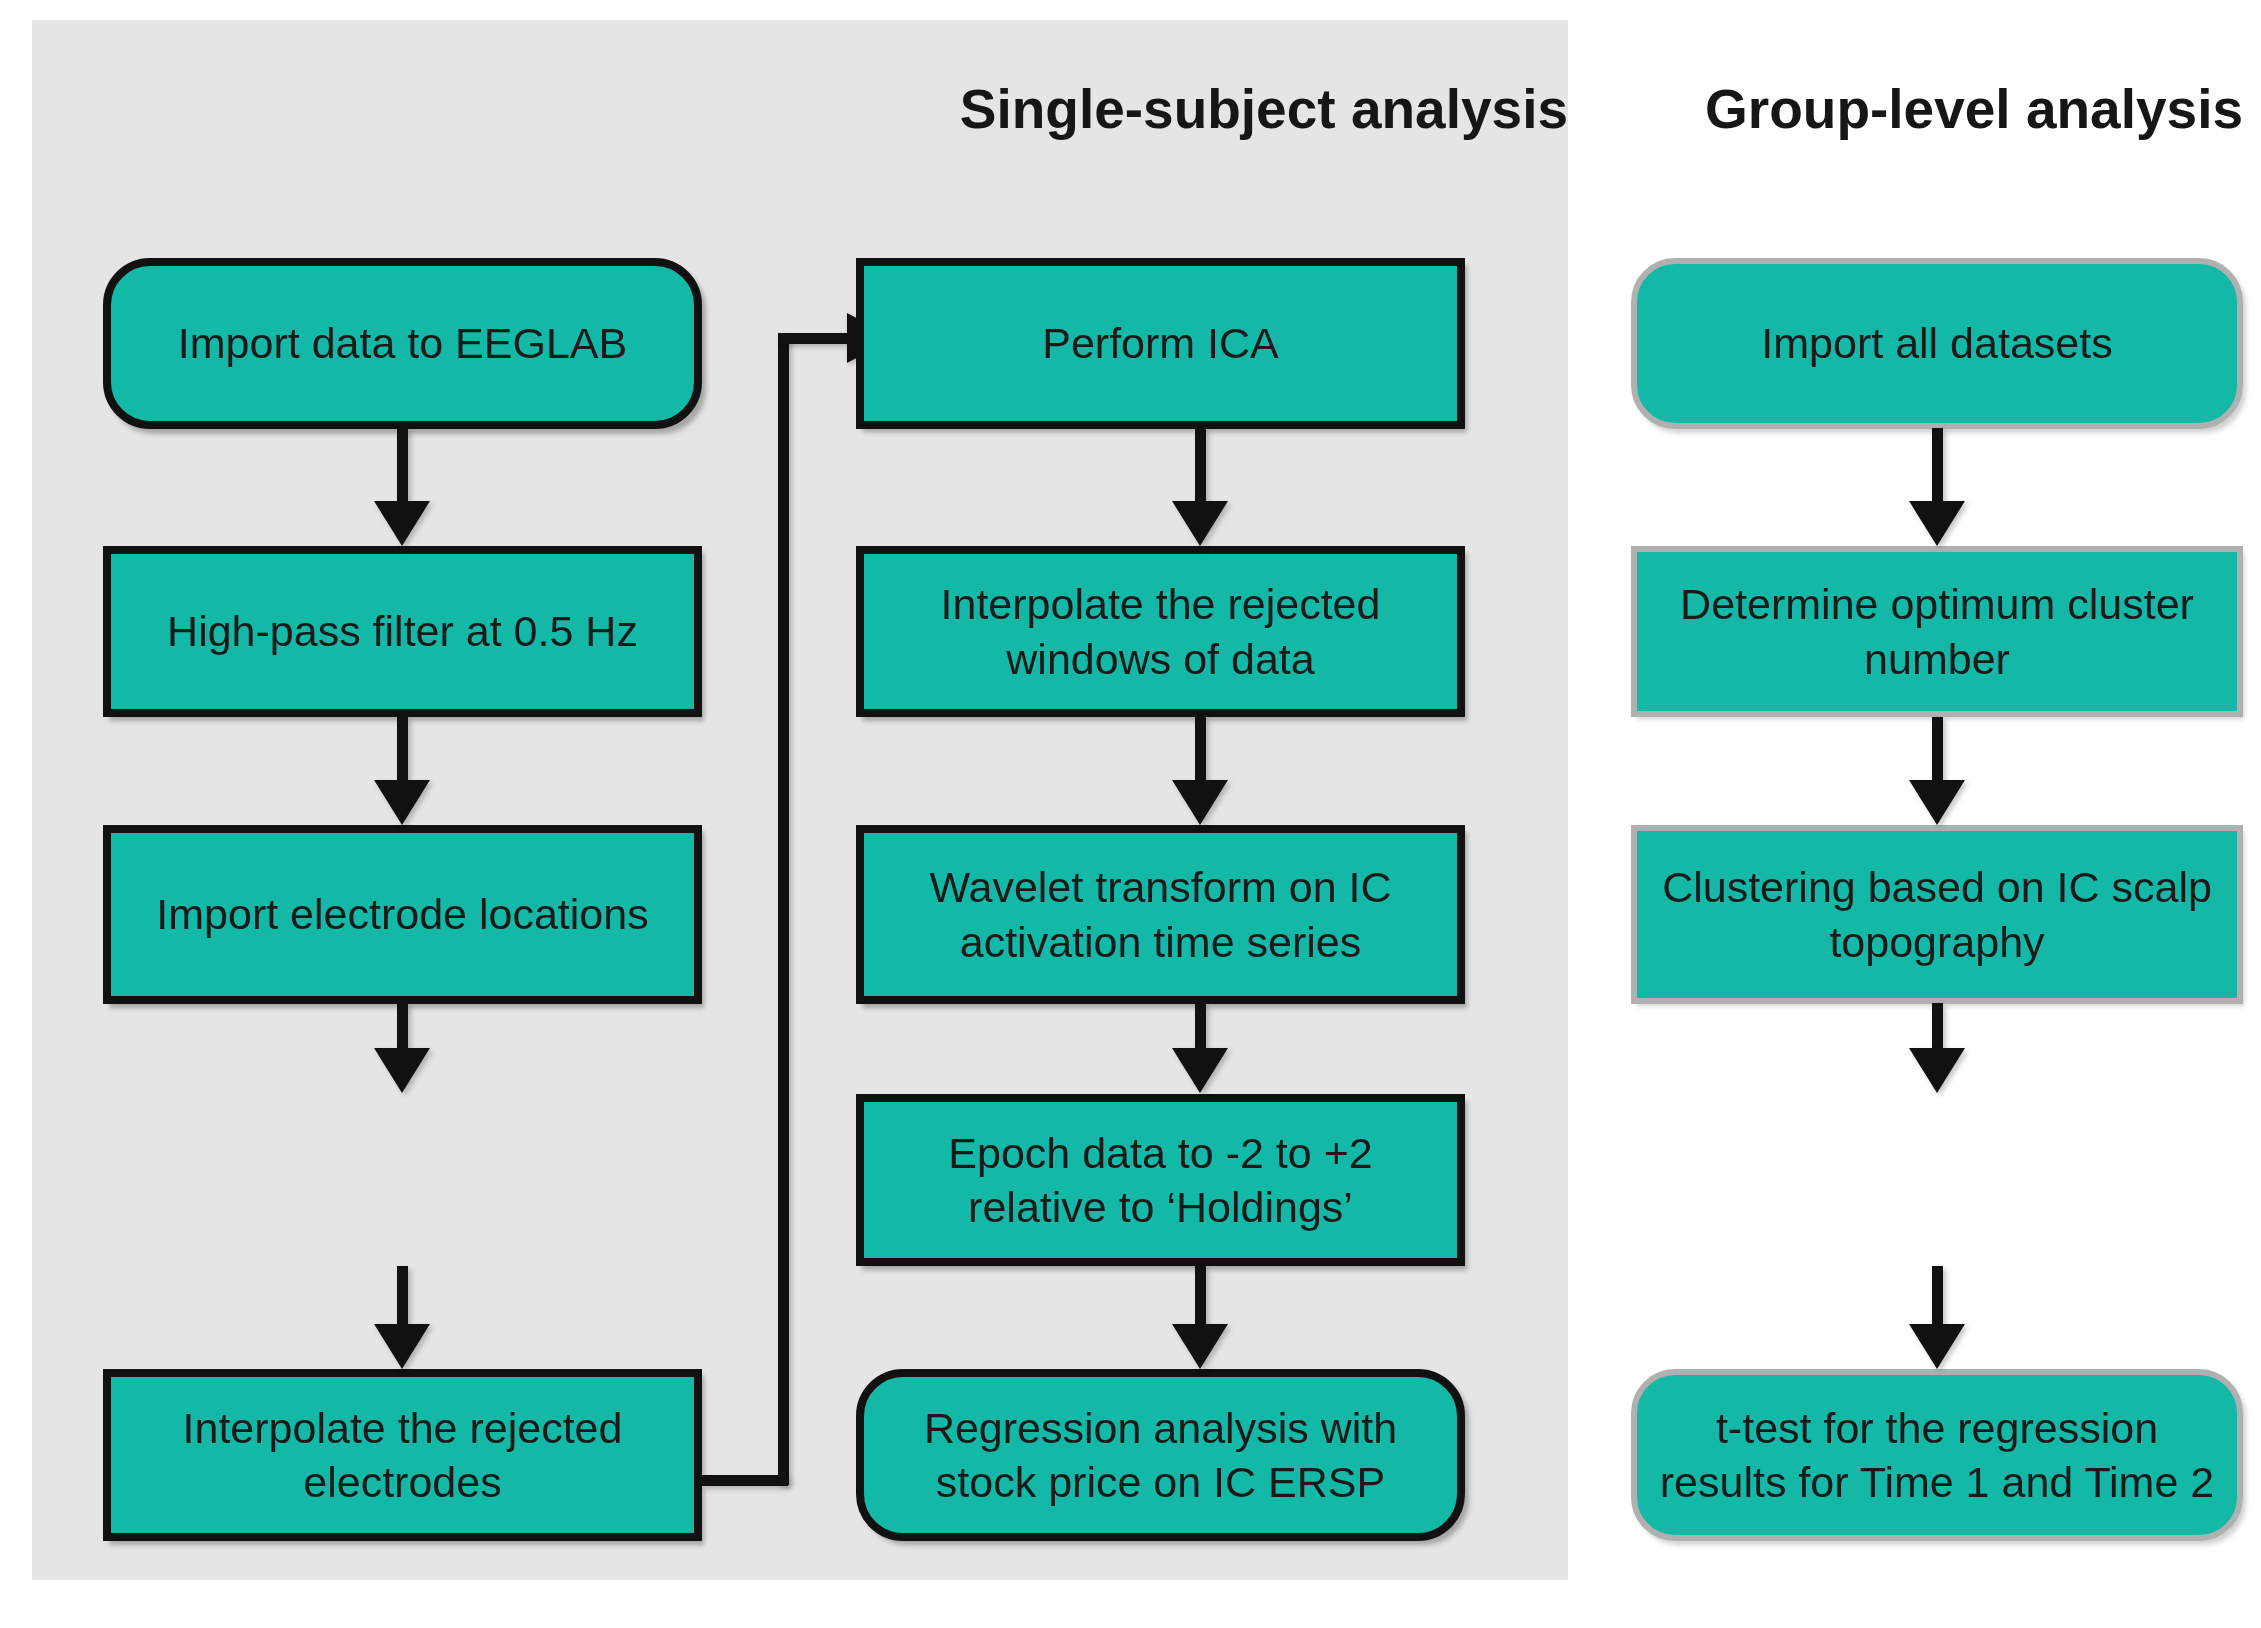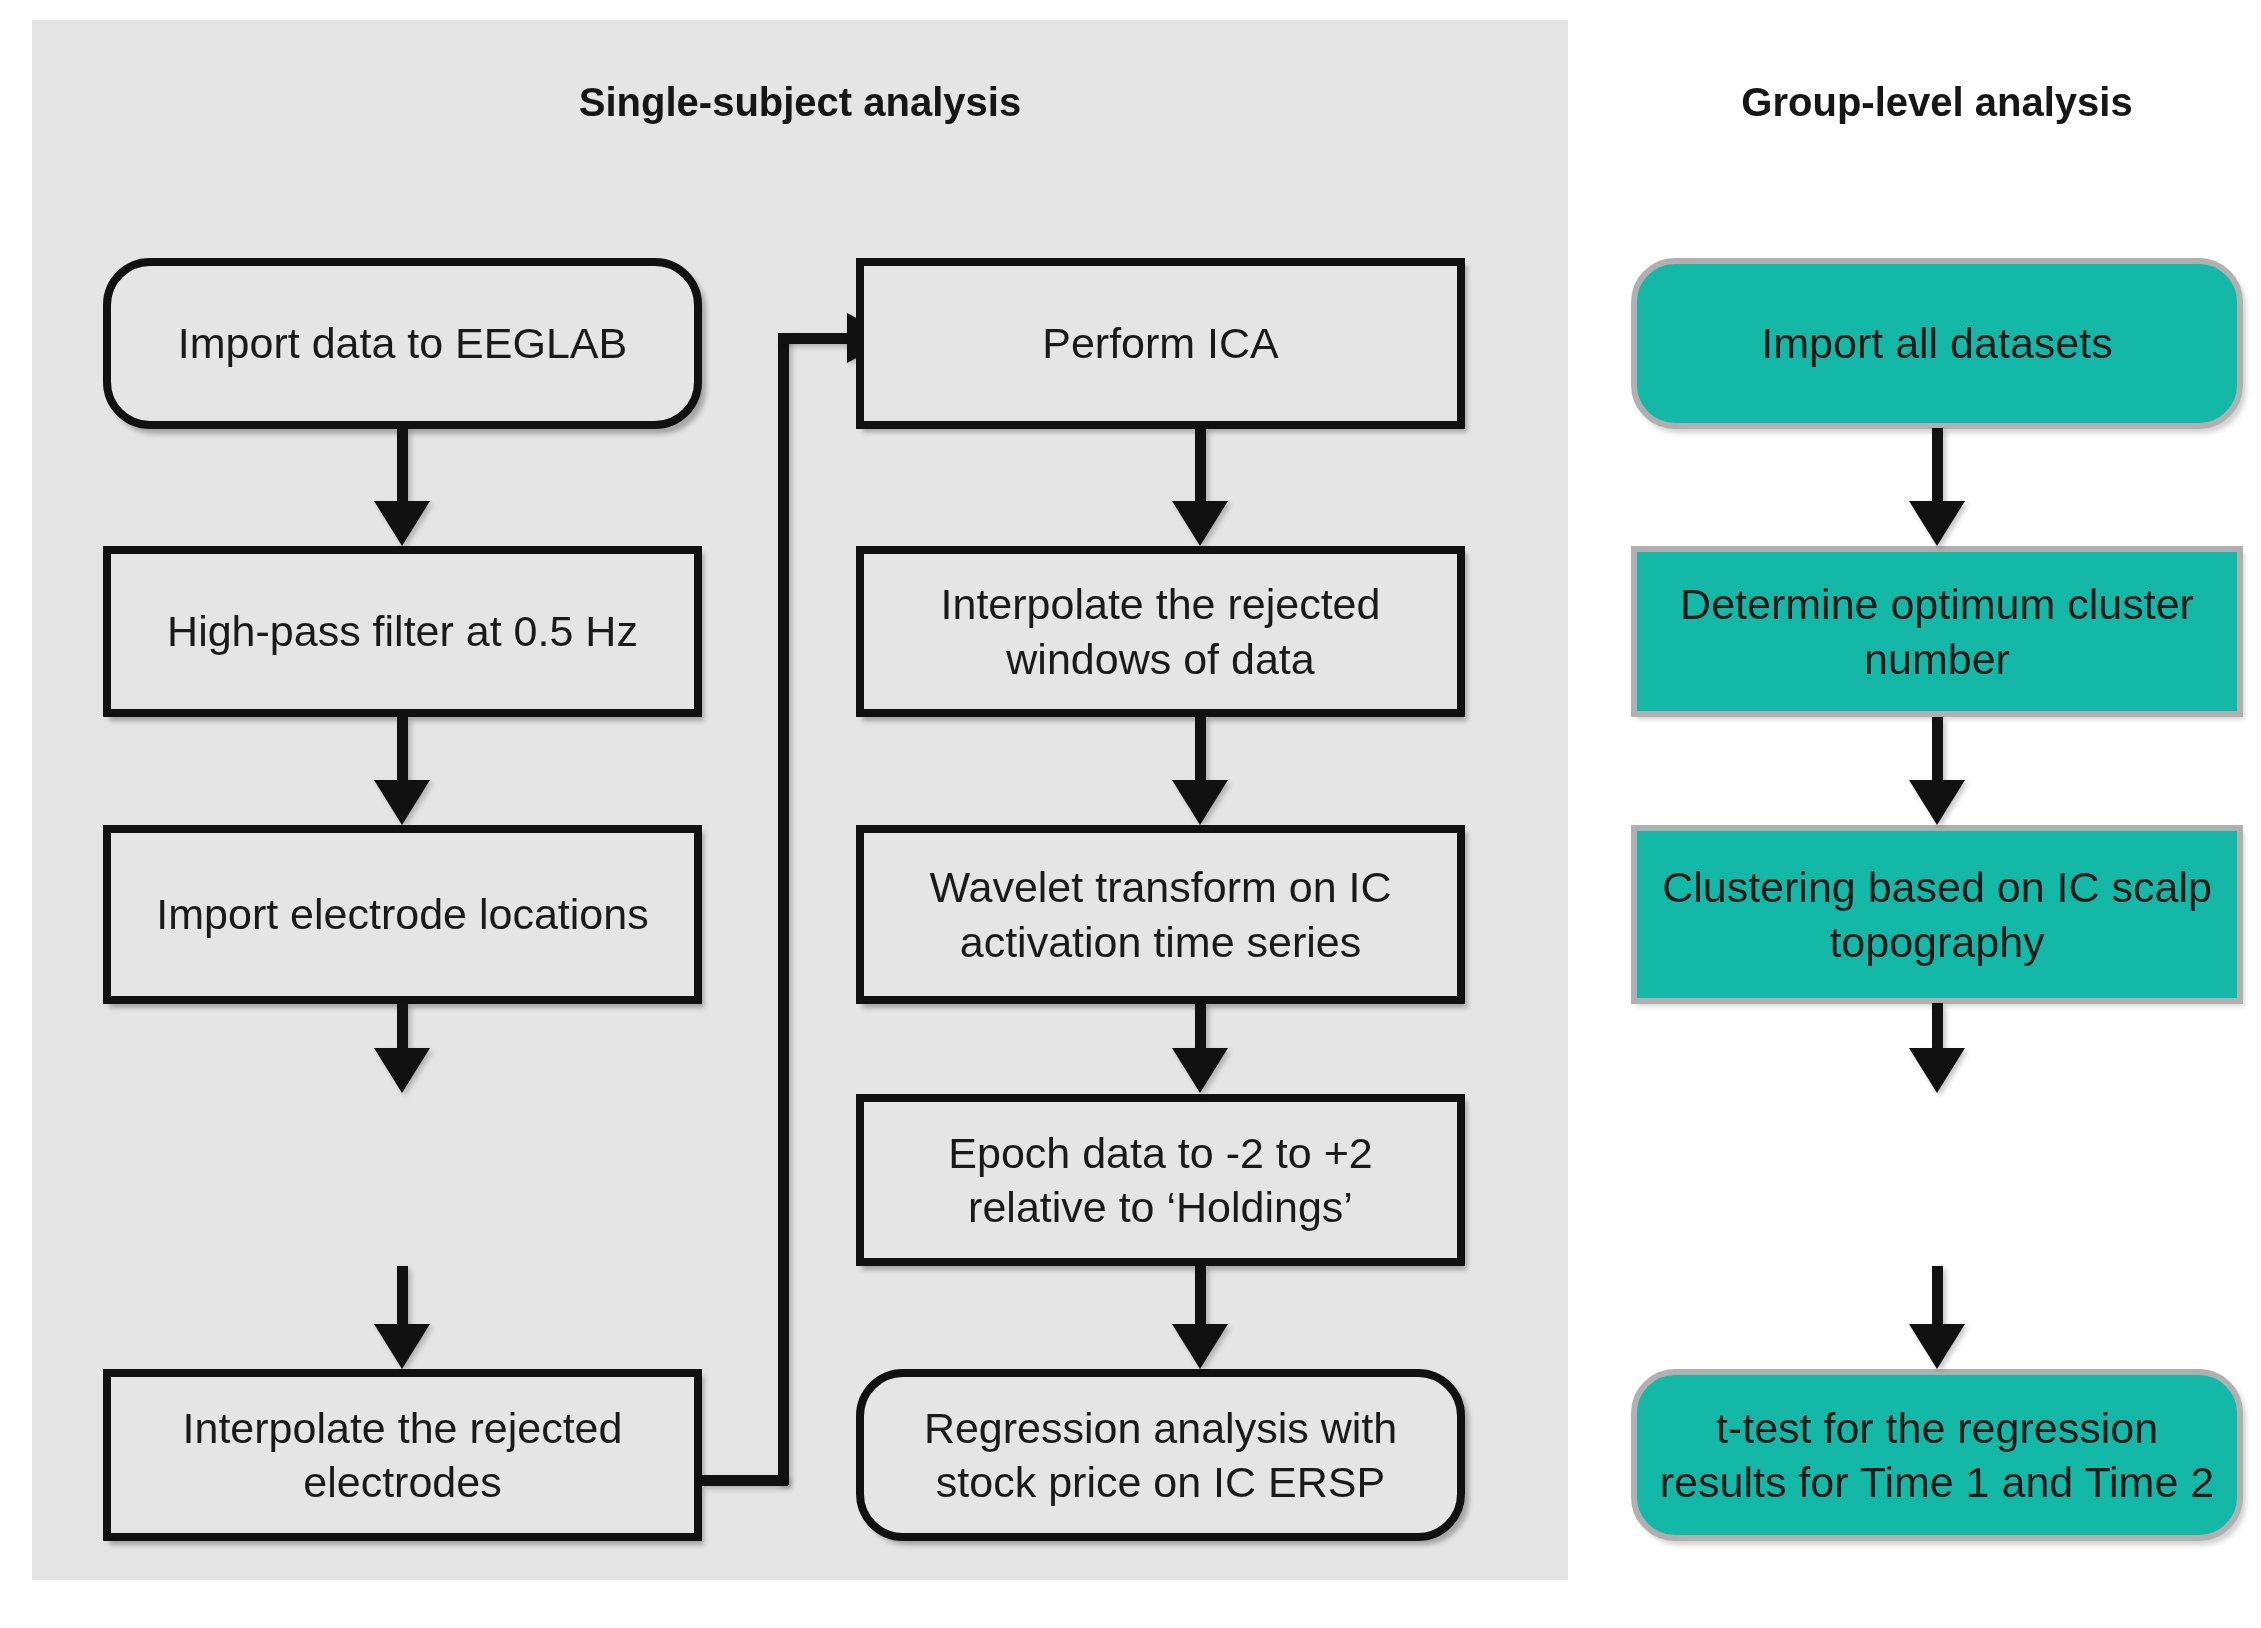--- a/index.html
+++ b/index.html
@@ -11,45 +11,45 @@
     overflow:hidden;
   }
   .panel{
     position:absolute;
     left:32px;top:20px;width:1536px;height:1560px;
     background:#e5e5e5;
   }
   .title{
     position:absolute;
     top:81px;
-    font-size:40px;
+    font-size:55px;
     font-weight:600;
     color:#161616;
-    text-align:center;
+    text-align:right;
     letter-spacing:0px;
     line-height:1.05;
   }
   .title-single{left:32px;width:1536px;}
   .title-group{left:1631px;width:612px;}
 
   .box{
     position:absolute;
     box-sizing:border-box;
     display:flex;
     align-items:center;
     justify-content:center;
     text-align:center;
     white-space:pre-line;
     font-size:43px;
     line-height:1.26;
     color:#1a1a1a;
     padding:3.2px 8px;
   }
   .box-black{
-    background:#e5e5e5;
+    background:#14b8a6;
     border:8.9px solid #111111;
     box-shadow:4.8px 5.6px 4.8px -1.6px rgba(0,0,0,0.28);
   }
   .box-gray{
     background:#14b8a6;
     border:6.4px solid #b0b0b0;
     box-shadow:4px 4.8px 4.8px -1.6px rgba(0,0,0,0.18);
   }
   .rounded-b{border-radius:47px;}
   .rounded-g{border-radius:44px;}

